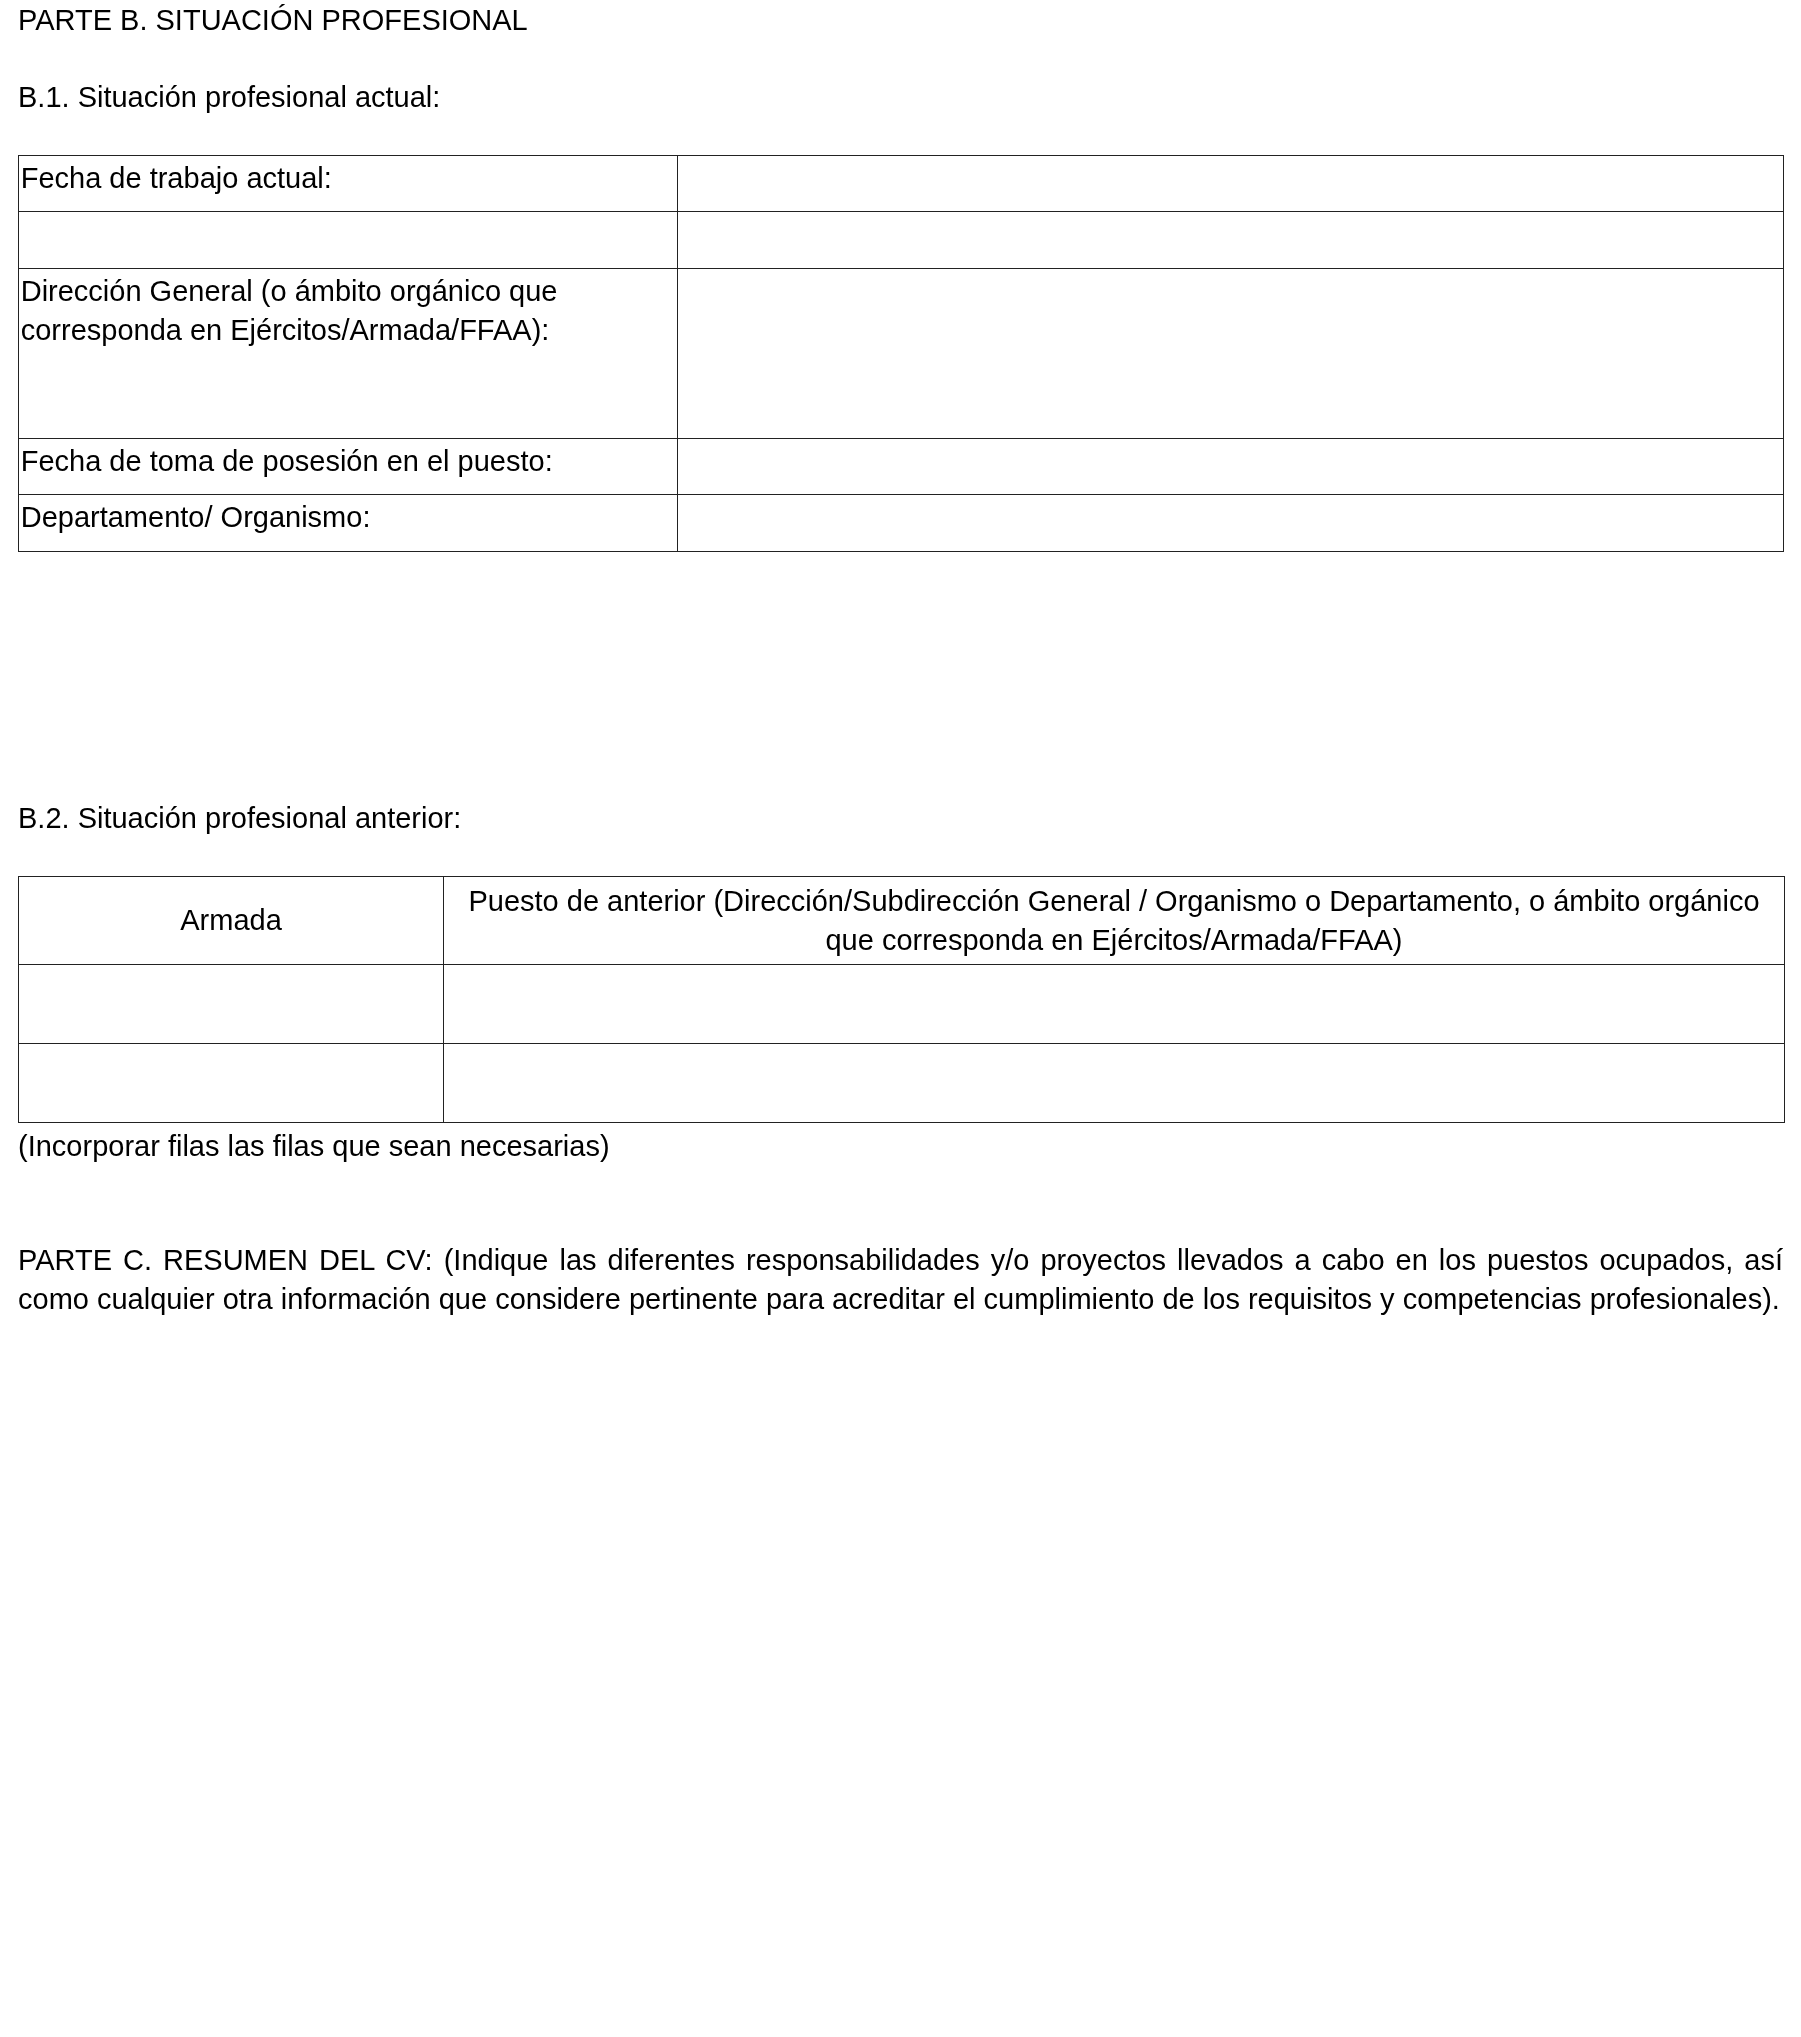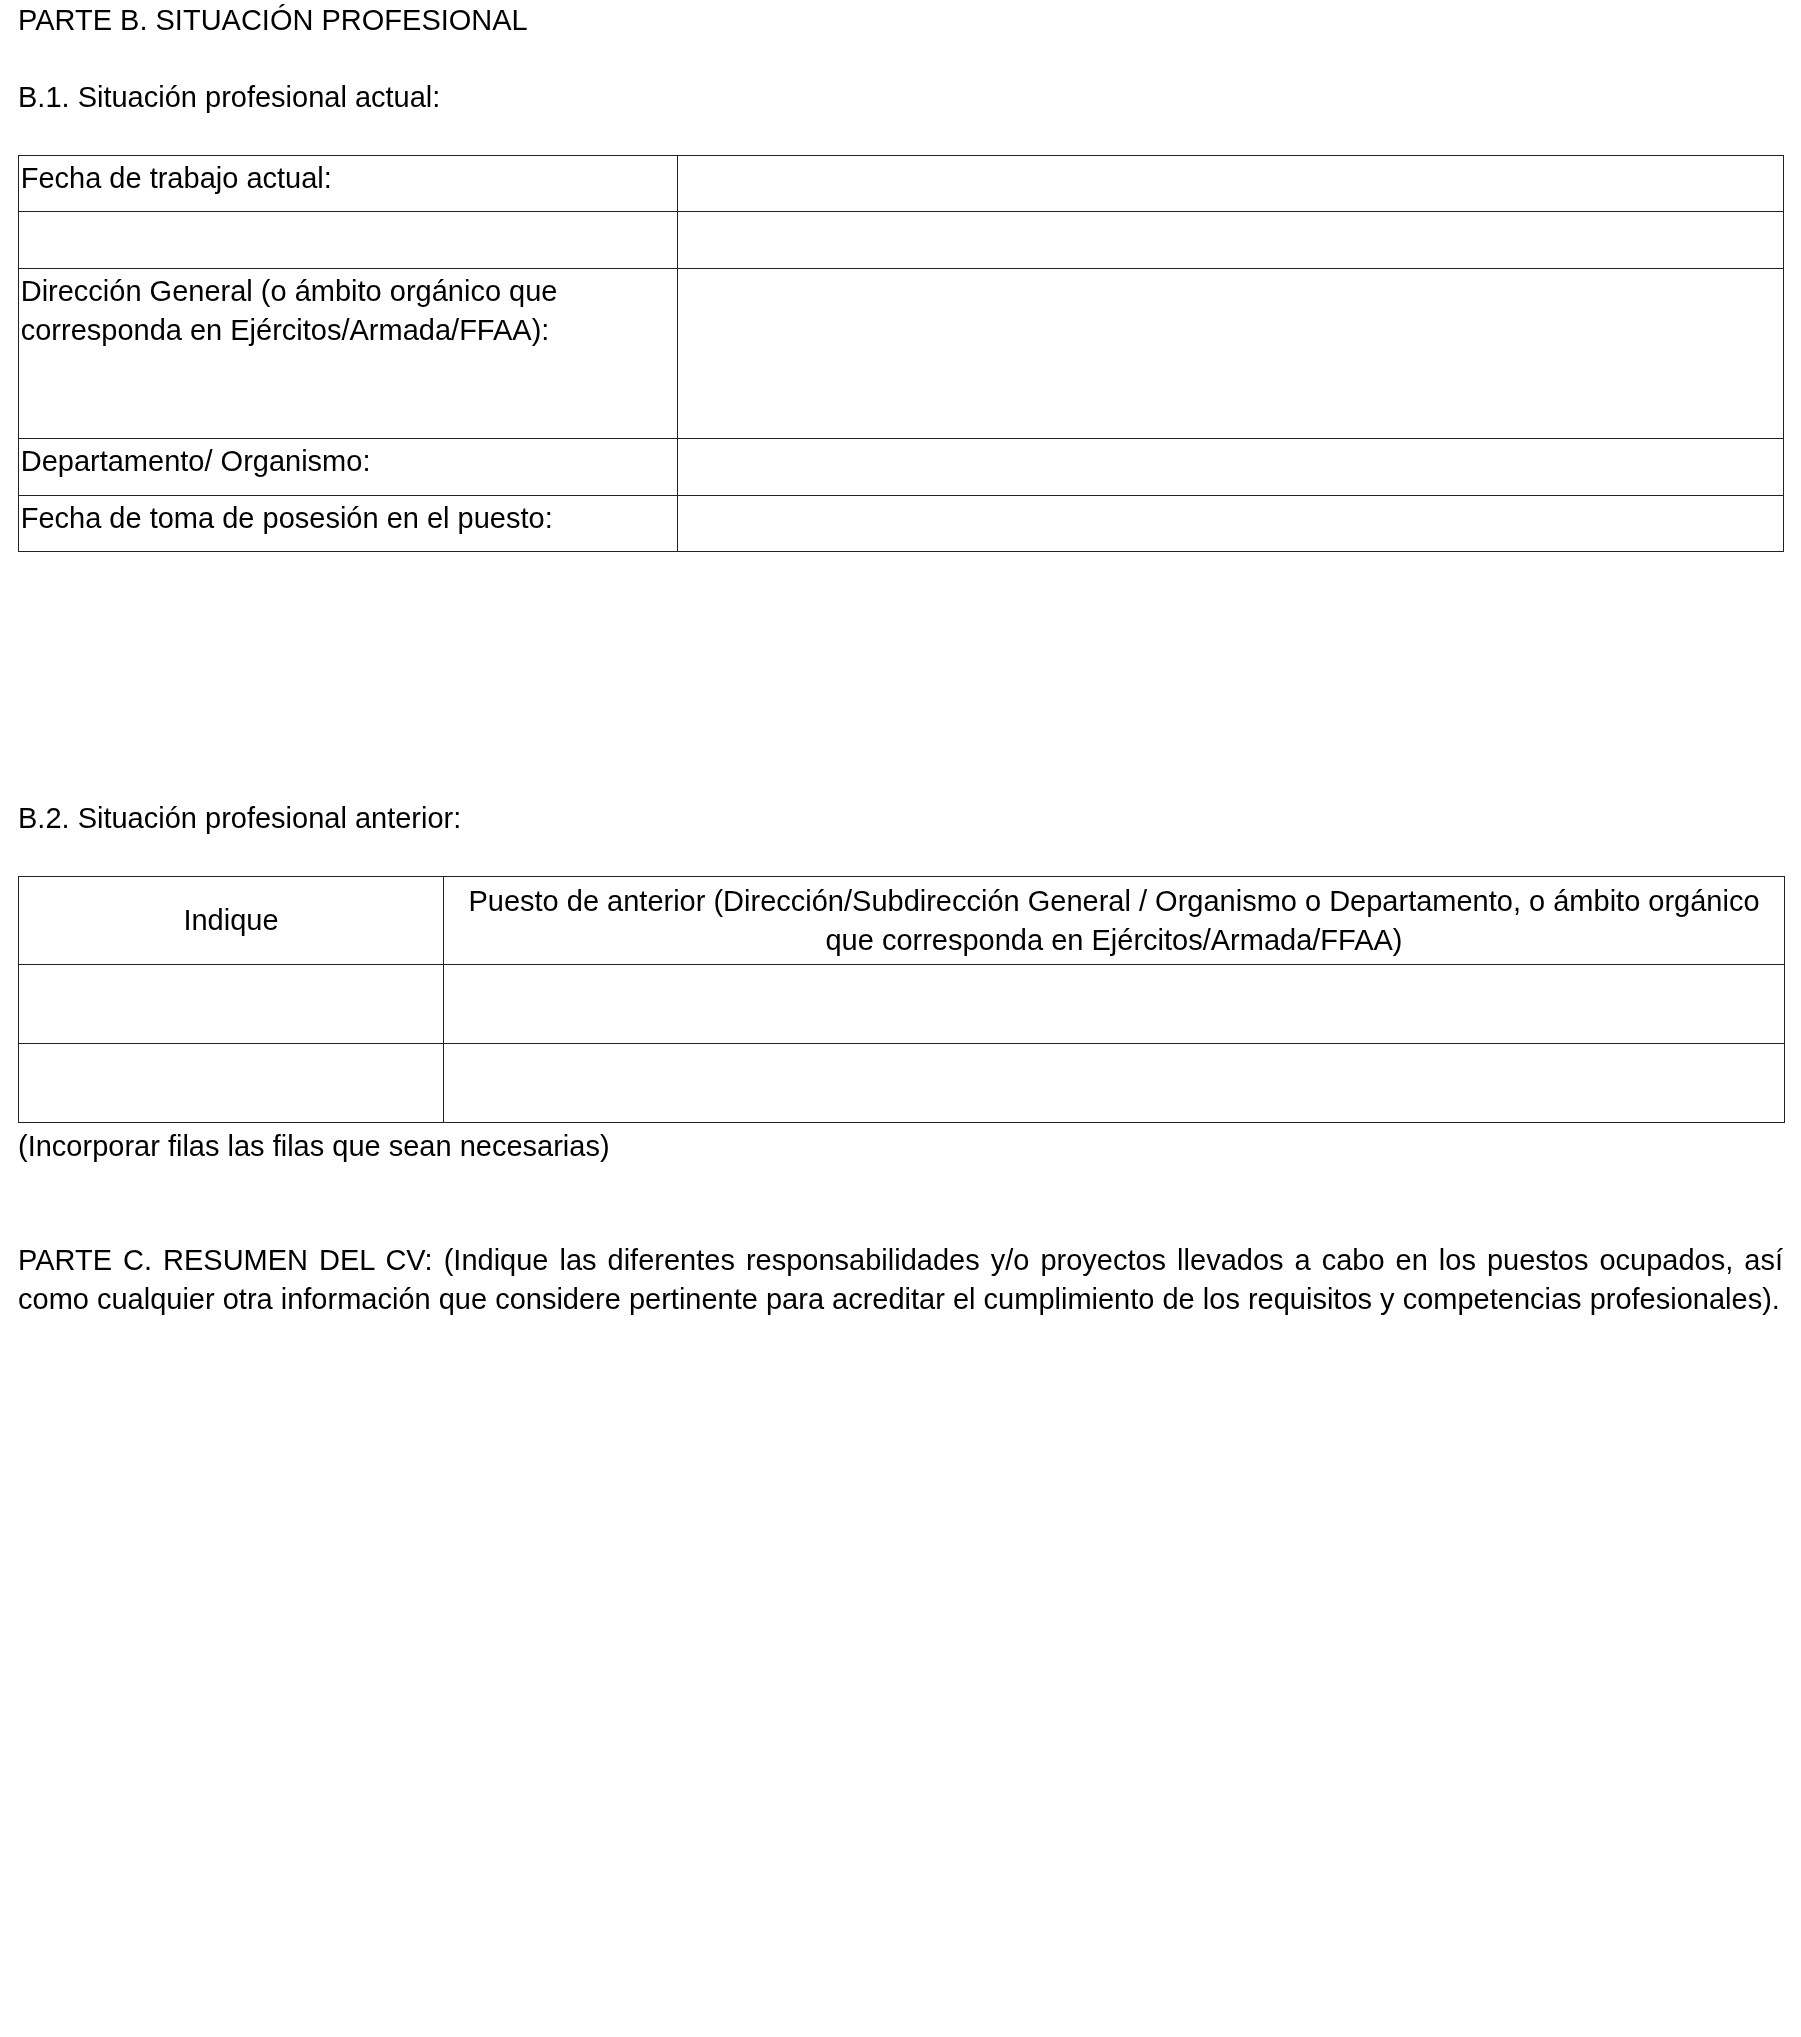--- a/index.html
+++ b/index.html
@@ -32,41 +32,41 @@
     <td></td>
   </tr>
   <tr style="height:57px">
     <td class="lbl"></td>
     <td></td>
   </tr>
   <tr style="height:170px">
     <td class="lbl">Dirección General (o ámbito orgánico que corresponda en Ejércitos/Armada/FFAA):</td>
     <td></td>
   </tr>
+  <tr style="height:56px">
+    <td class="lbl">Fecha de toma de posesión en  el puesto:</td>
+    <td></td>
+  </tr>
   <tr style="height:57px">
     <td class="lbl">Departamento/ Organismo:</td>
-    <td></td>
-  </tr>
-  <tr style="height:56px">
-    <td class="lbl">Fecha de toma de posesión en  el puesto:</td>
     <td></td>
   </tr>
 </tbody>
   </table>
 
 <div class="abs line" style="left:18px; top:801px;">B.2. Situación profesional anterior:</div>
 
 <table class="b2" style="left:18px; top:876px; width:1765px;">
   <colgroup>
       <col style="width:425px">
       <col style="width:1341px">
     </colgroup>
   <tbody>
       <tr style="height:88px">
-    <th>Indique</th>
+    <th>Armada</th>
     <th>Puesto de anterior (Dirección/Subdirección General / Organismo o Departamento, o ámbito orgánico que corresponda en Ejércitos/Armada/FFAA)</th>
   </tr>
   <tr style="height:79px">
     <td></td>
     <td></td>
   </tr>
   <tr style="height:79px">
     <td></td>
     <td></td>
   </tr>

